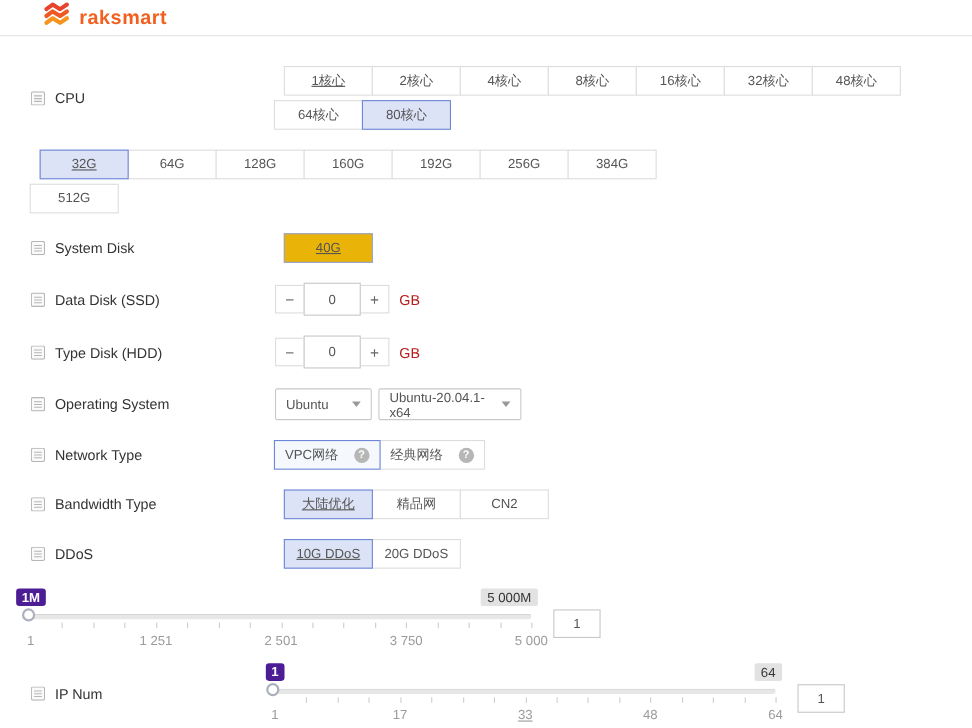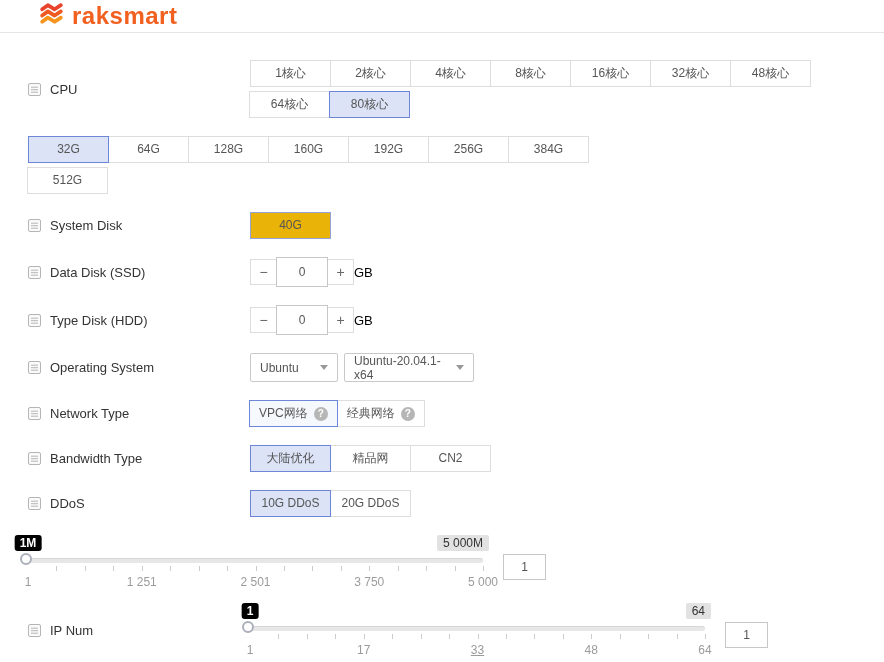--- a/index.html
+++ b/index.html
@@ -3,69 +3,69 @@
 <meta charset="utf-8">
 <style>
   * { box-sizing: border-box; margin: 0; padding: 0; }
   html,body { width: 884px; height: 662px; background:#fff; overflow:hidden;
     font-family: "Liberation Sans", sans-serif; color:#333; }
 
   
   .header { height:33px; display:flex; align-items:center; padding-left:38px;
     border-bottom:1px solid #e4e4e4; }
   .brand { display:flex; align-items:center; gap:7px; cursor:pointer; }
-  .brand-text { font-size:24px; font-weight:bold; color:#f2601f; letter-spacing:.5px; }
+  .brand-text { font-size:18px; font-weight:bold; color:#f2601f; letter-spacing:.5px; }
 
   
   .main { padding:27px 28px 0 28px; }
   .row { display:flex; align-items:center; margin-bottom:18px; }
   .row-label { width:222px; display:flex; align-items:center; gap:9px;
     height:27px; font-size:13px; color:#333; flex-shrink:0; }
   .row-label .ric { display:flex; align-items:center; }
 
   
   .opt-group { display:flex; flex-wrap:wrap; row-gap:4px; width:577px; }
   .opt { width:81px; height:27px; line-height:25px; text-align:center;
     border:1px solid #ddd; background:#fff; font-size:12px; color:#555;
     margin-left:-1px; cursor:pointer; position:relative; }
-  .opt-group .opt:first-child { margin-left:0; }
+  .opt-group .opt:first-child { margin-left:8px;text-decoration:underline; }
   .opt.sel { border-color:#6e86d8; background:#dce3f6; z-index:1; }
   .muted .opt.sel { border-color:#93a3d8; background:#eab308; }
 
   
   .net-group { display:flex; }
-  .opt-net { width:auto; padding:0 9px; display:flex; align-items:center; gap:6px; }
+  .opt-net { width:auto; padding:0 9px; display:flex; align-items:center; gap:14px; }
   .opt-net.sel-light { border-color:#6e86d8; background:#f5f8fd; z-index:1; }
   .help { width:14px; height:14px; border-radius:50%; background:#b6b6b6; color:#fff;
     font-size:10px; font-weight:bold; line-height:14px; text-align:center;
     display:inline-block; cursor:pointer; }
 
   
   .stepper { display:flex; align-items:center; }
   .step-btn { width:27px; height:26px; border:1px solid #ddd; background:#fff;
     font-size:14px; color:#666; line-height:24px; text-align:center; cursor:pointer; }
   .step-input { width:52px; height:30px; border:1px solid #c7c7c7; background:#fff;
     text-align:center; font-size:12px; color:#555; margin:0 -1px; position:relative;
     z-index:1; outline:none; }
-  .unit { margin-left:0; font-size:13px; color:#000000; }
+  .unit { margin-left:9px; font-size:13px; color:#b91c1c; }
 
   
   .select { height:29px; border:1px solid #c9c9c9; border-radius:2px; background:#fff;
     display:flex; align-items:center; padding:0 9px; font-size:12px; color:#555;
     cursor:pointer; }
   .select-sm { width:88px; margin-right:6px; }
   .select-lg { width:130px; }
   .caret { width:0; height:0; border-left:4px solid transparent;
     border-right:4px solid transparent; border-top:5px solid #999; margin-left:auto; }
 
   
   .slider-block { width:455px; position:relative; }
   .badge-row { position:relative; height:17px; }
   .badge-cur { position:absolute; left:0; transform:translateX(-50%); top:0;
-    background:#000000; color:#fff; font-size:12px; font-weight:bold;
+    background:#4c1d95; color:#fff; font-size:12px; font-weight:bold;
     padding:1px 5px; border-radius:3px; white-space:nowrap; }
   .badge-max { position:absolute; right:-6px; top:0; background:#e2e2e2; color:#333;
     font-size:12px; padding:1px 6px; border-radius:2px; white-space:nowrap; }
   .rail { margin-top:6px; height:5px; background:#e7e7e7; border-top:1px solid #d6d6d6;
     border-radius:3px; position:relative; cursor:pointer; }
   .handle { position:absolute; left:-8px; top:-6px; width:12px; height:12px;
     background:#fff; border:2px solid #abb0bc; border-radius:50%; cursor:grab; }
   .tickmarks { position:relative; height:6px; margin-top:3px; }
   .tickmarks span { position:absolute; top:0; width:1px; height:5px; background:#ccc; }
   .tlabels { position:relative; height:14px; margin-top:3px; }

